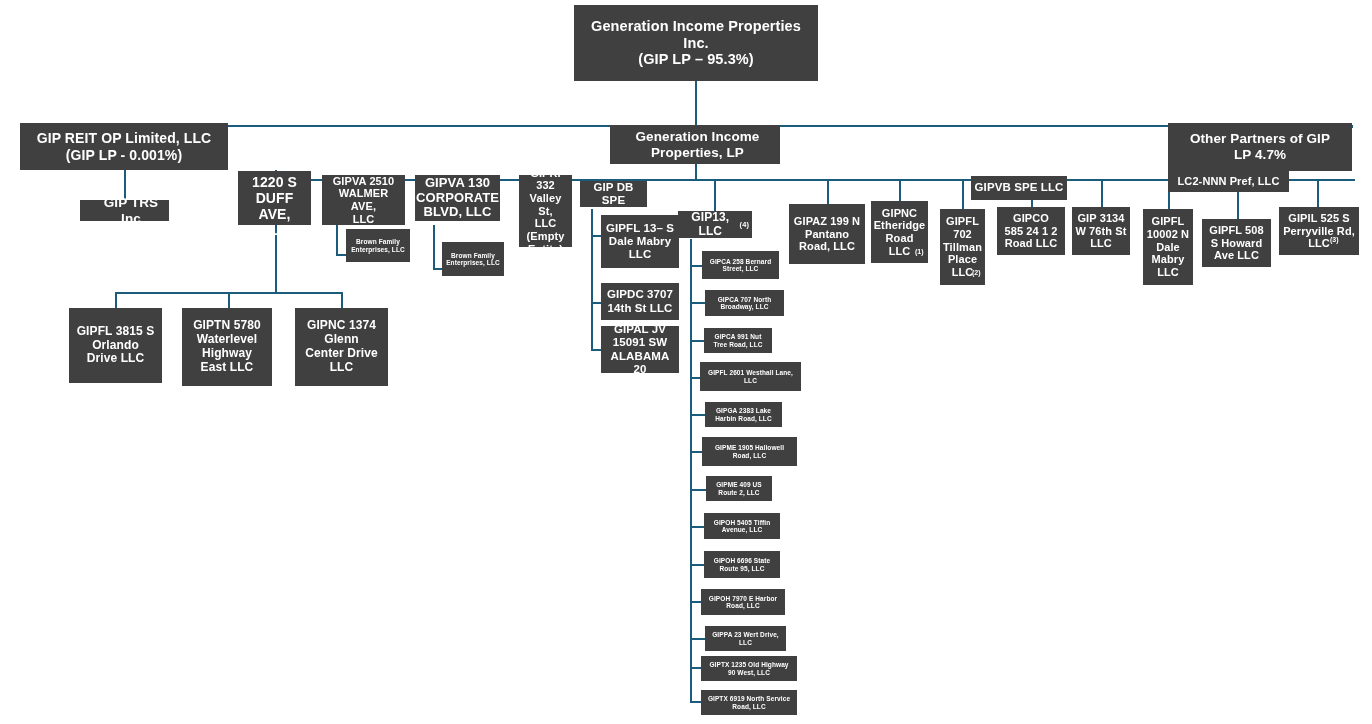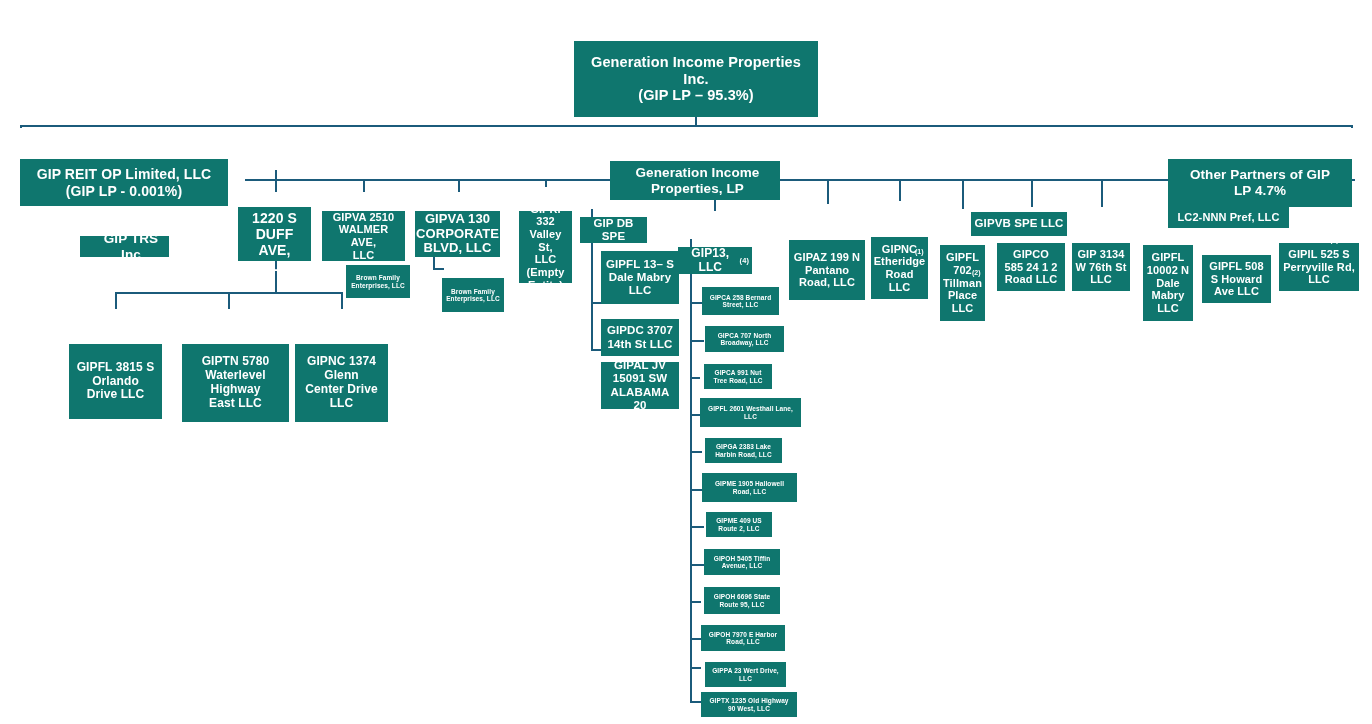--- a/index.html
+++ b/index.html
@@ -14,34 +14,33 @@
   }
   #chart-root {
     position: relative;
     width: 1372px;
     height: 724px;
     overflow: hidden;
     background: #ffffff;
   }
   .node {
     position: absolute;
-    background: #0f766e;
+    background: #404040;
     color: #ffffff;
     display: flex;
     align-items: center;
     justify-content: center;
     text-align: center;
     box-sizing: border-box;
     line-height: 1.15;
     font-weight: 700;
     letter-spacing: 0.1px;
     padding: 2px 3px;
     white-space: pre-line;
     z-index: 3;
-    margin-top: 36px;
   }
   .node.lite {
     font-weight: 700;
   }
   .conn {
     position: absolute;
     background: #1b5b7b;
     z-index: 1;
   }
   .conn.h { height: 2px; }
@@ -259,21 +258,21 @@
   <span class="sup" style="position:absolute; left:1330px; top:240px; color:#ffffff; font-size:7px; font-weight:700; z-index:4;">(3)</span>
 
   <div class="node" style="left:971px; top:176px; width:96px; height:24px; font-size:11.5px;">GIPVB SPE LLC</div>
 
   <div class="node" style="left:1168px; top:171px; width:121px; height:21px; font-size:11px;">LC2-NNN Pref, LLC</div>
 
   <div class="node" style="left:69px; top:308px; width:93px; height:75px; font-size:12px;">GIPFL 3815 S
 Orlando
 Drive LLC</div>
 
-  <div class="node" style="left:182px; top:308px; width:107px; height:78px; font-size:12px;">GIPTN 5780
+  <div class="node" style="left:182px; top:308px; width:90px; height:78px; font-size:12px;">GIPTN 5780
 Waterlevel
 Highway
 East LLC</div>
 
   <div class="node" style="left:295px; top:308px; width:93px; height:78px; font-size:12px;">GIPNC 1374
 Glenn
 Center Drive
 LLC</div>
 
 </div>

